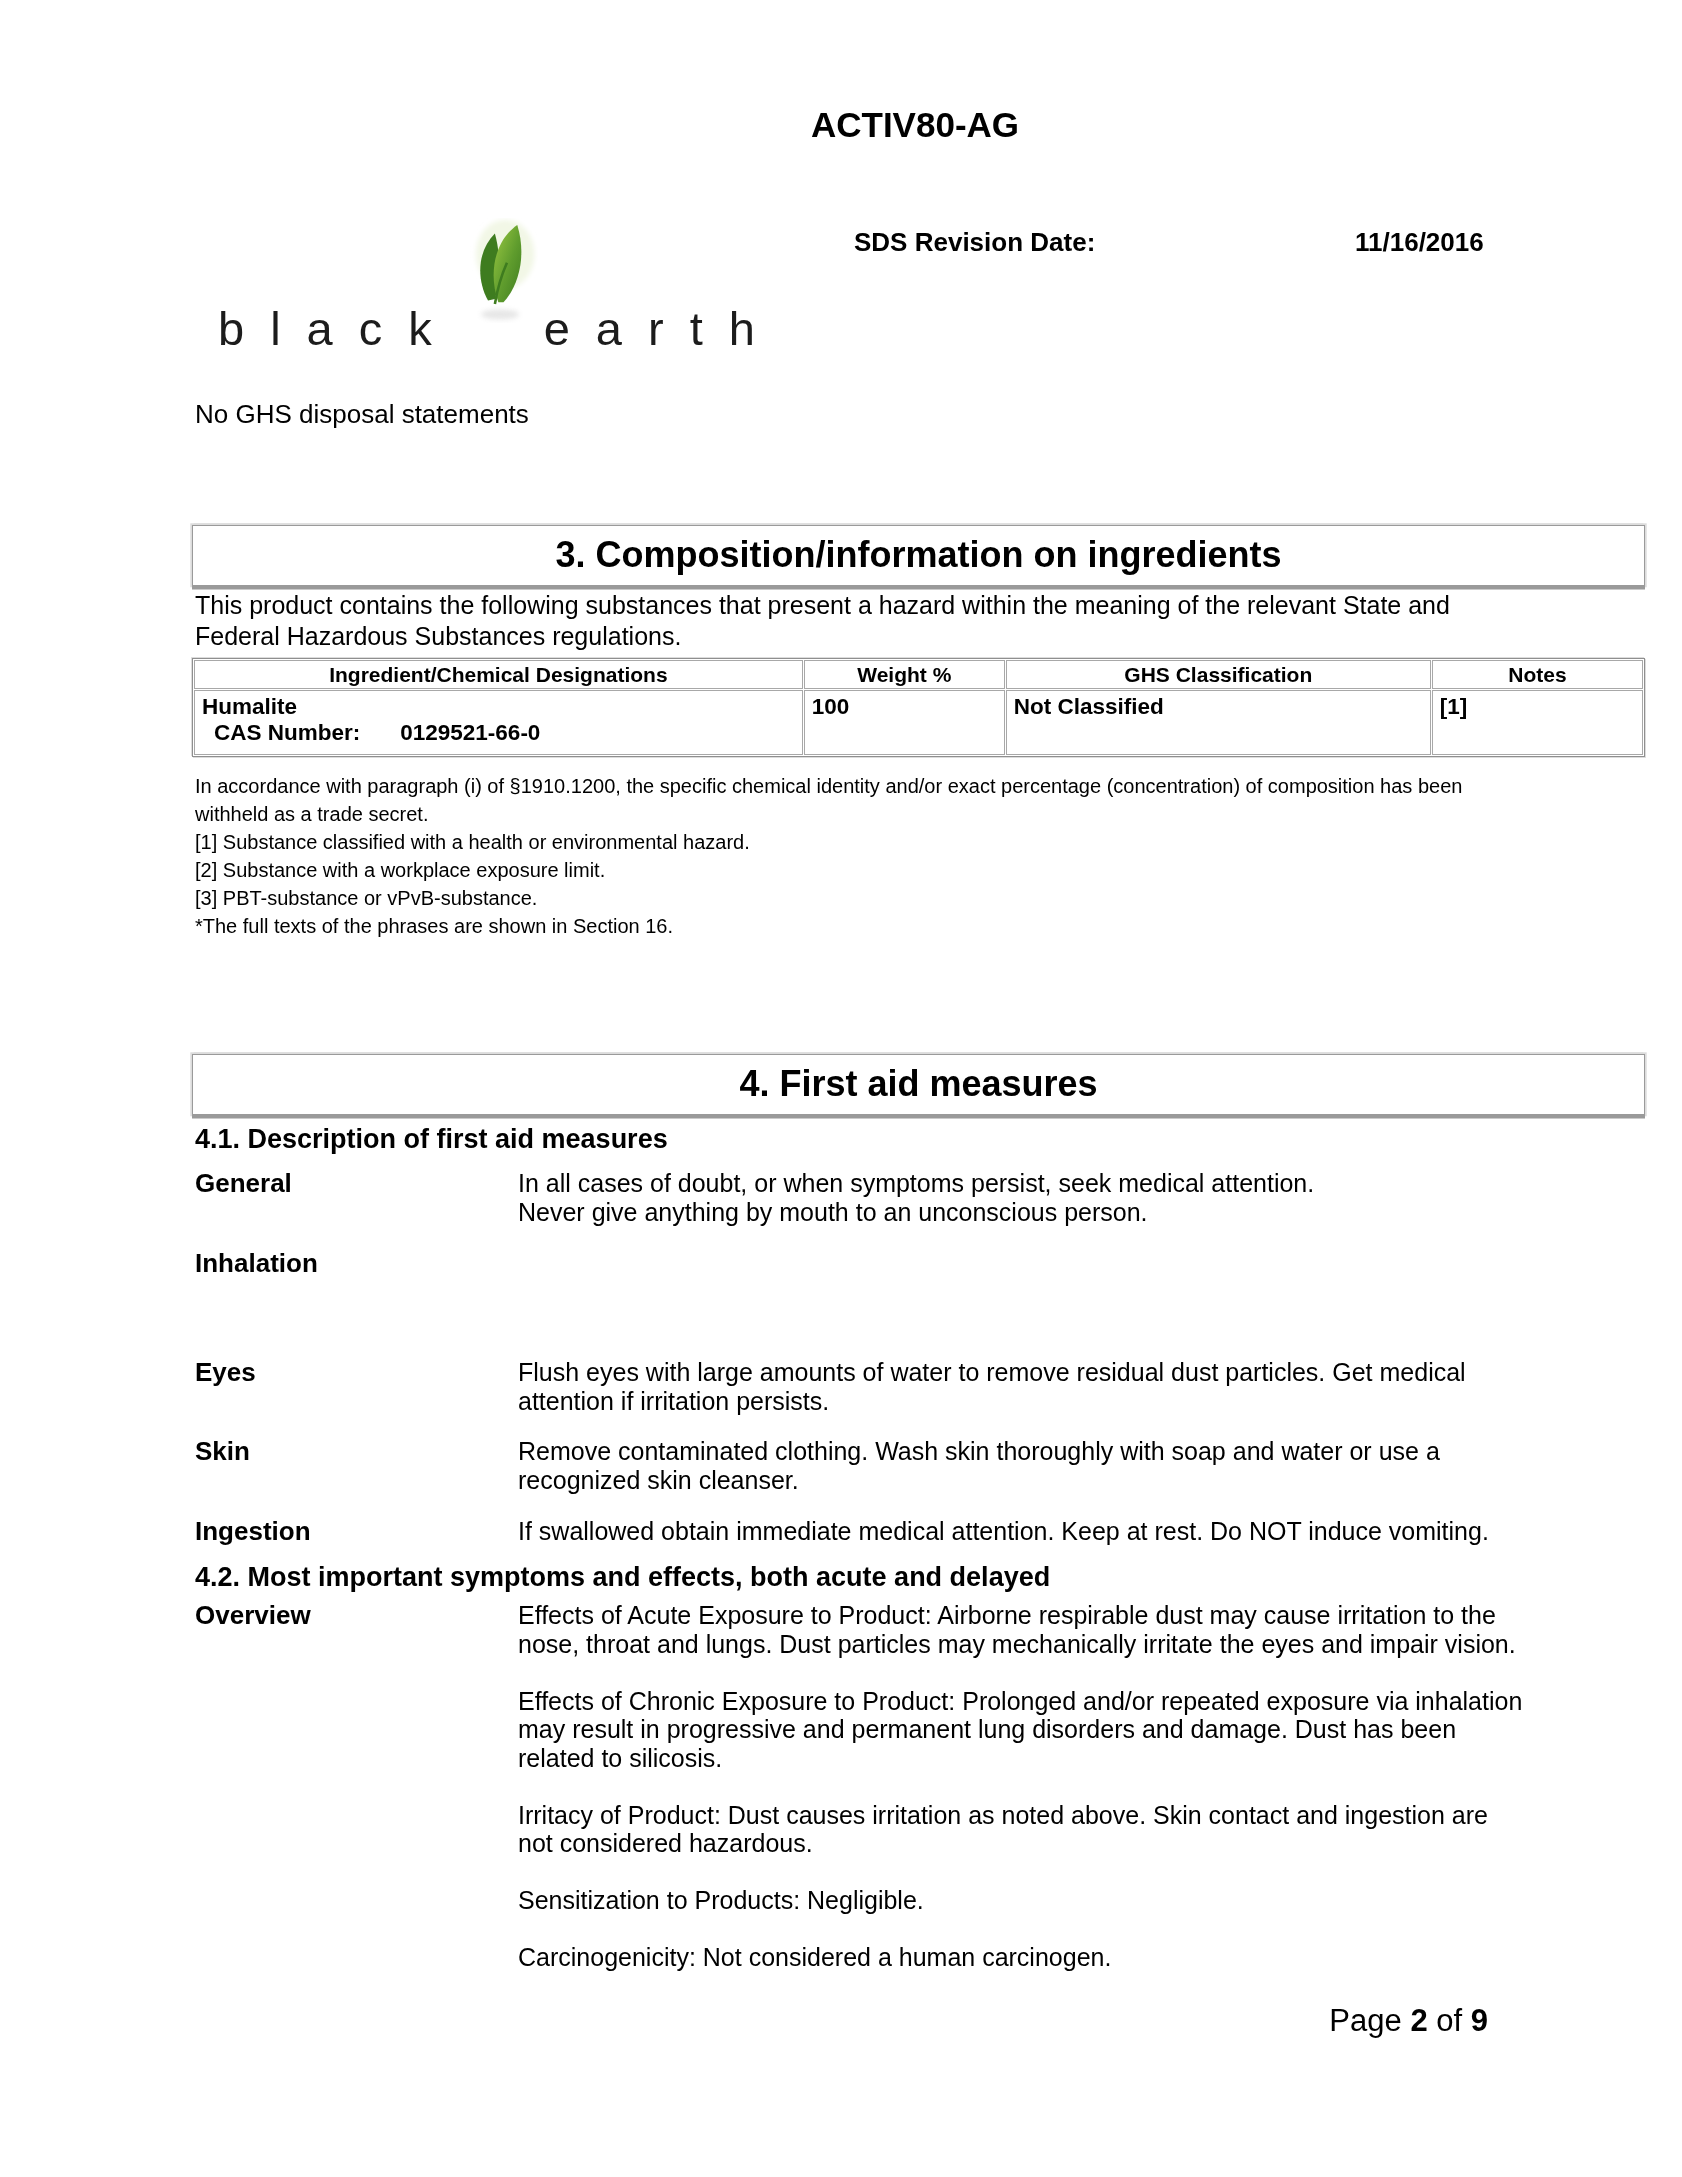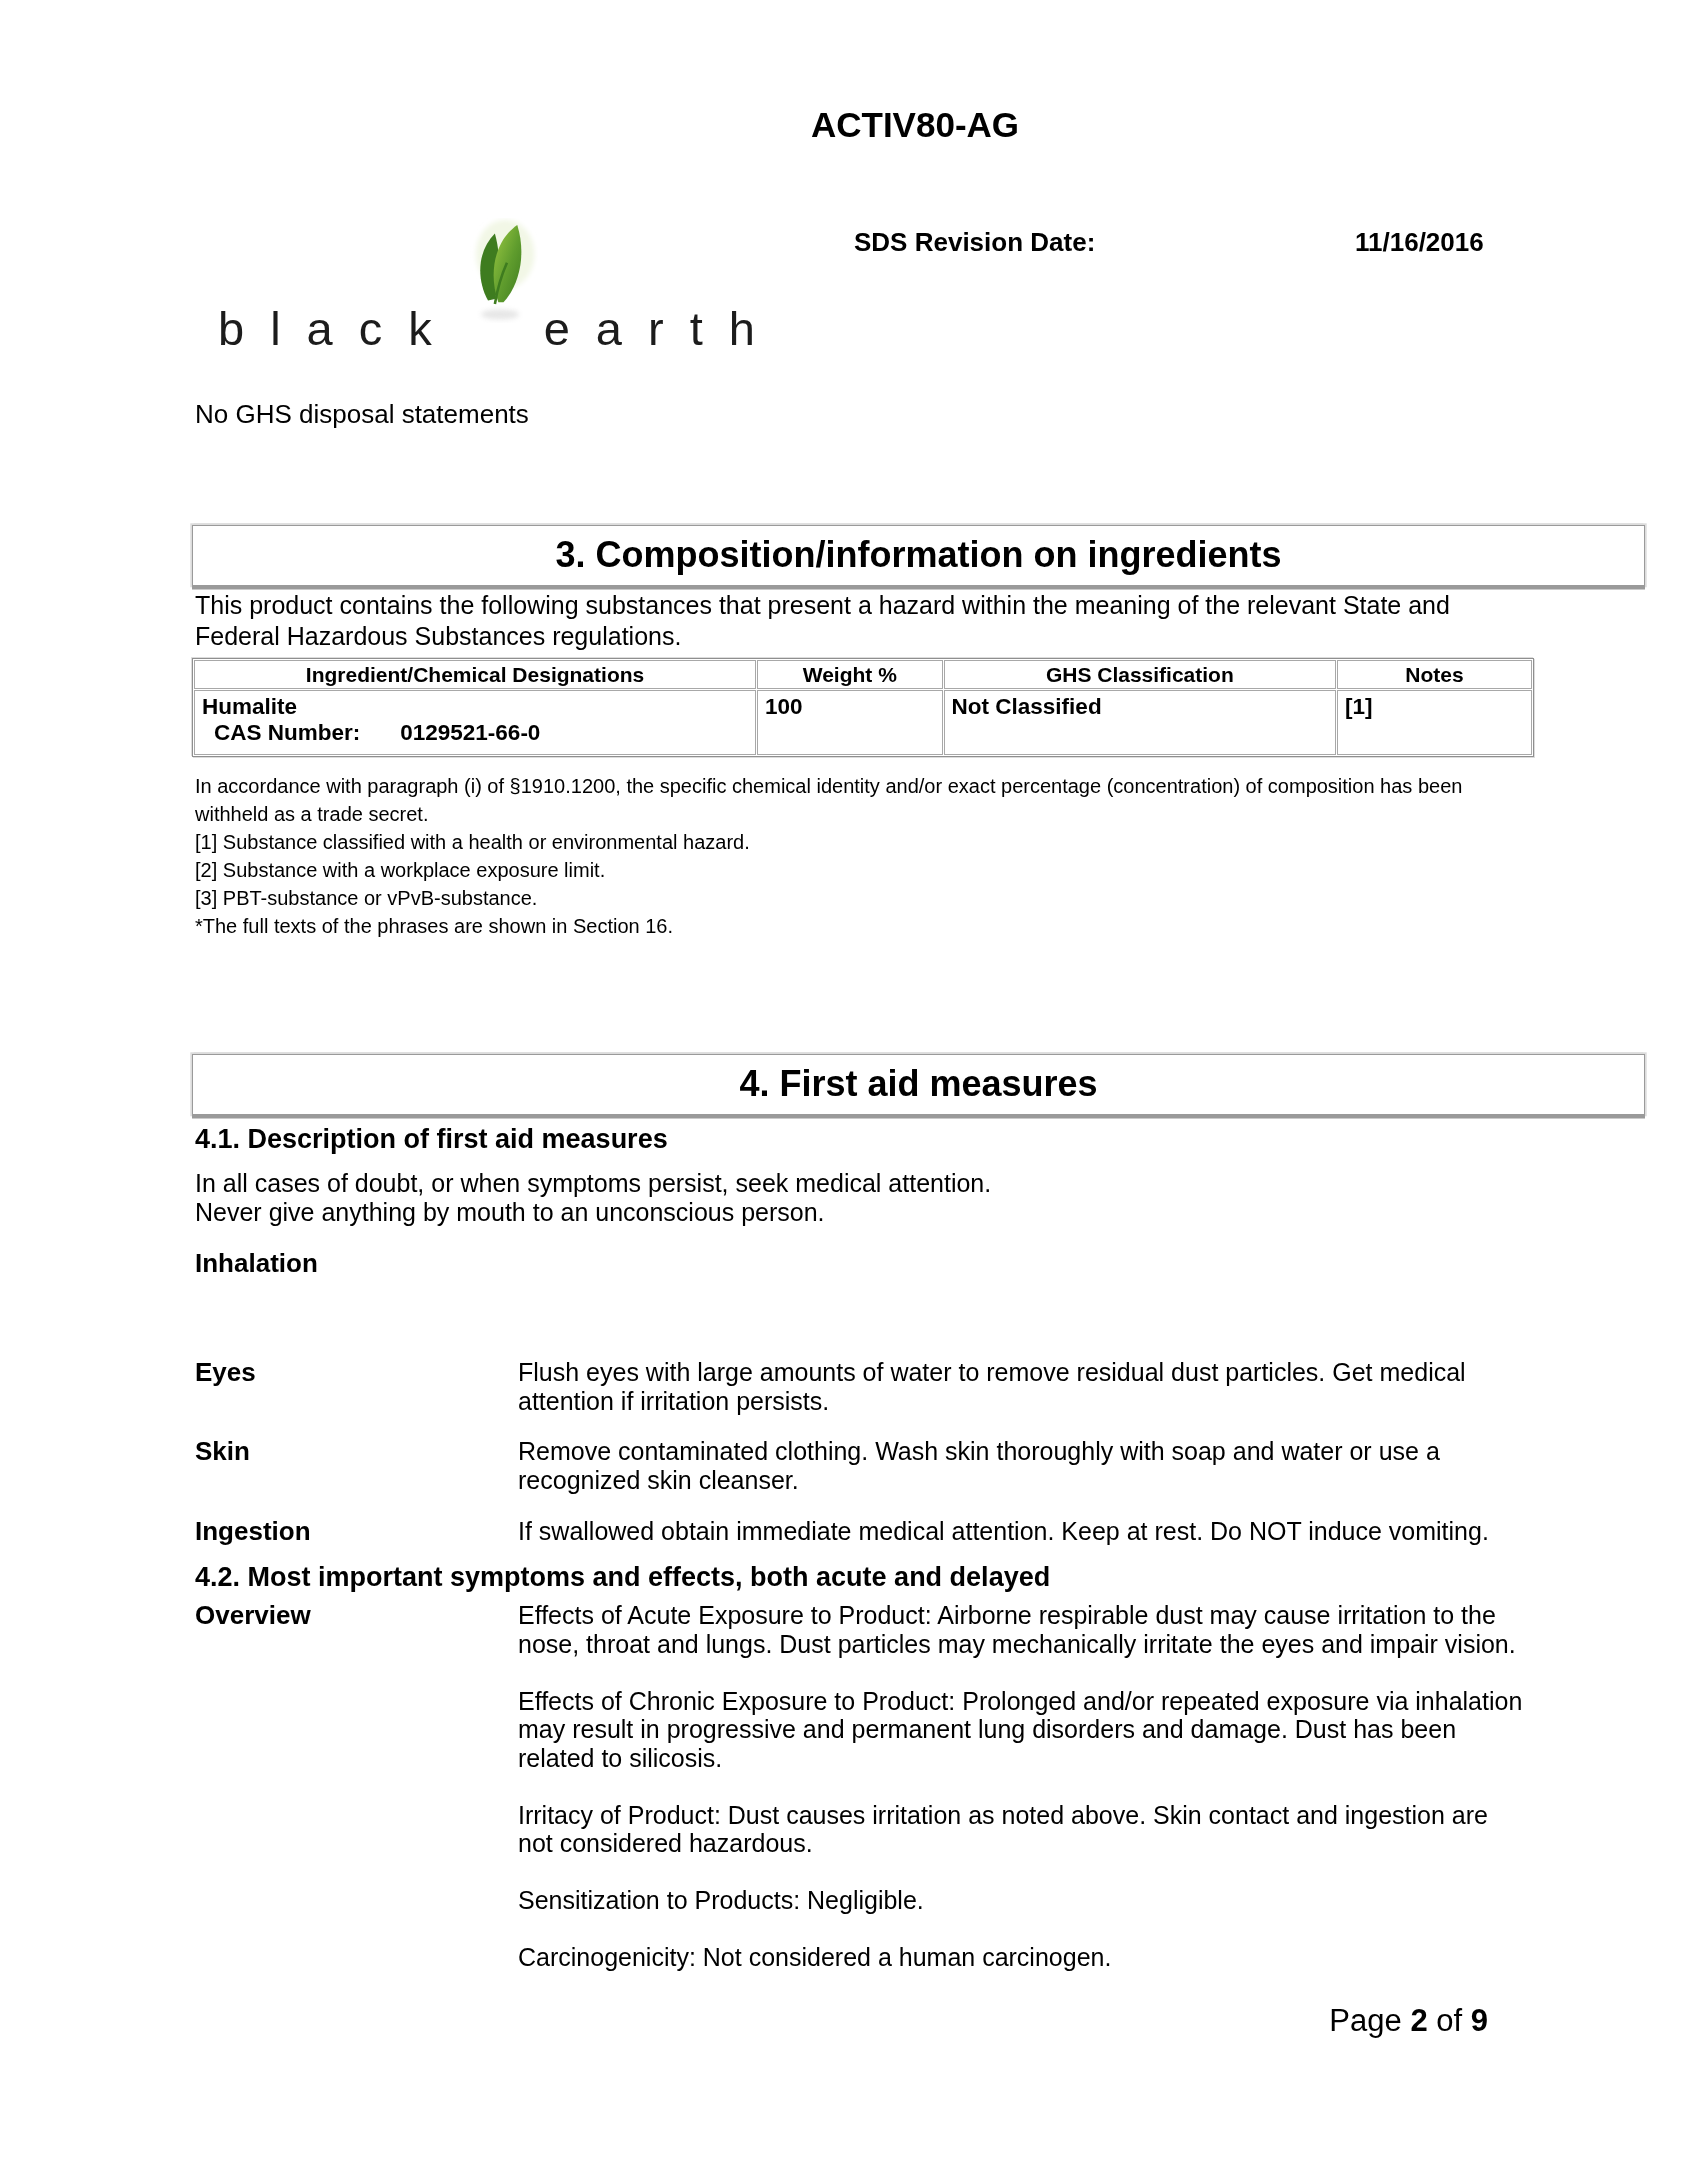--- a/index.html
+++ b/index.html
@@ -32,21 +32,21 @@
     text-align:center;
     font-size:36px;font-weight:bold;
     padding:7.8px 0 9.5px 0;
     margin-top:44px;
   }
   .sec3-box{top:481px;}
   .sec4-box{top:1010px;}
   
   .sec3-intro{left:195px;top:590px;width:1453px;font-size:25px;line-height:31px;white-space:pre-line;}
   .ing-table{
-    left:192px;top:658px;width:1342px;
+    left:192px;top:658px;width:1453px;
     border-collapse:separate;border-spacing:1.7px;
     table-layout:fixed;
     background:#fff;
     border:1.7px solid #8f8f8f;
     box-shadow:-0.9px -0.9px 0 #d9d9d9, 0.9px 0.9px 0 #d9d9d9;
   }
   .ing-table td,.ing-table th{border:0.9px solid #a8a8a8;background:#fff;}
   .ing-table th{font-size:21px;font-weight:bold;text-align:center;padding:1.7px 5.2px;}
   .ing-table td{font-size:22.5px;font-weight:bold;text-align:left;vertical-align:top;padding:2.6px 7px;height:57px;}
   .cas-line{padding-left:12px;}
@@ -134,20 +134,21 @@
 [1] Substance classified with a health or environmental hazard.
 [2] Substance with a workplace exposure limit.
 [3] PBT-substance or vPvB-substance.
 *The full texts of the phrases are shown in Section 16.</div>
 
   <div class="abs section-box sec4-box">4. First aid measures</div>
 
   <div class="abs sub-heading" style="top:1124px;">4.1. Description of first aid measures</div>
 
   <div class="abs fa-row" style="top:1169px;">
+    <div class="fa-label">General</div>
     <div class="fa-text">In all cases of doubt, or when symptoms persist, seek medical attention.
 Never give anything by mouth to an unconscious person.</div>
   </div>
 
   <div class="abs fa-row" style="top:1249px;">
     <div class="fa-label">Inhalation</div>
   </div>
 
   <div class="abs fa-row" style="top:1358px;">
     <div class="fa-label">Eyes</div>

